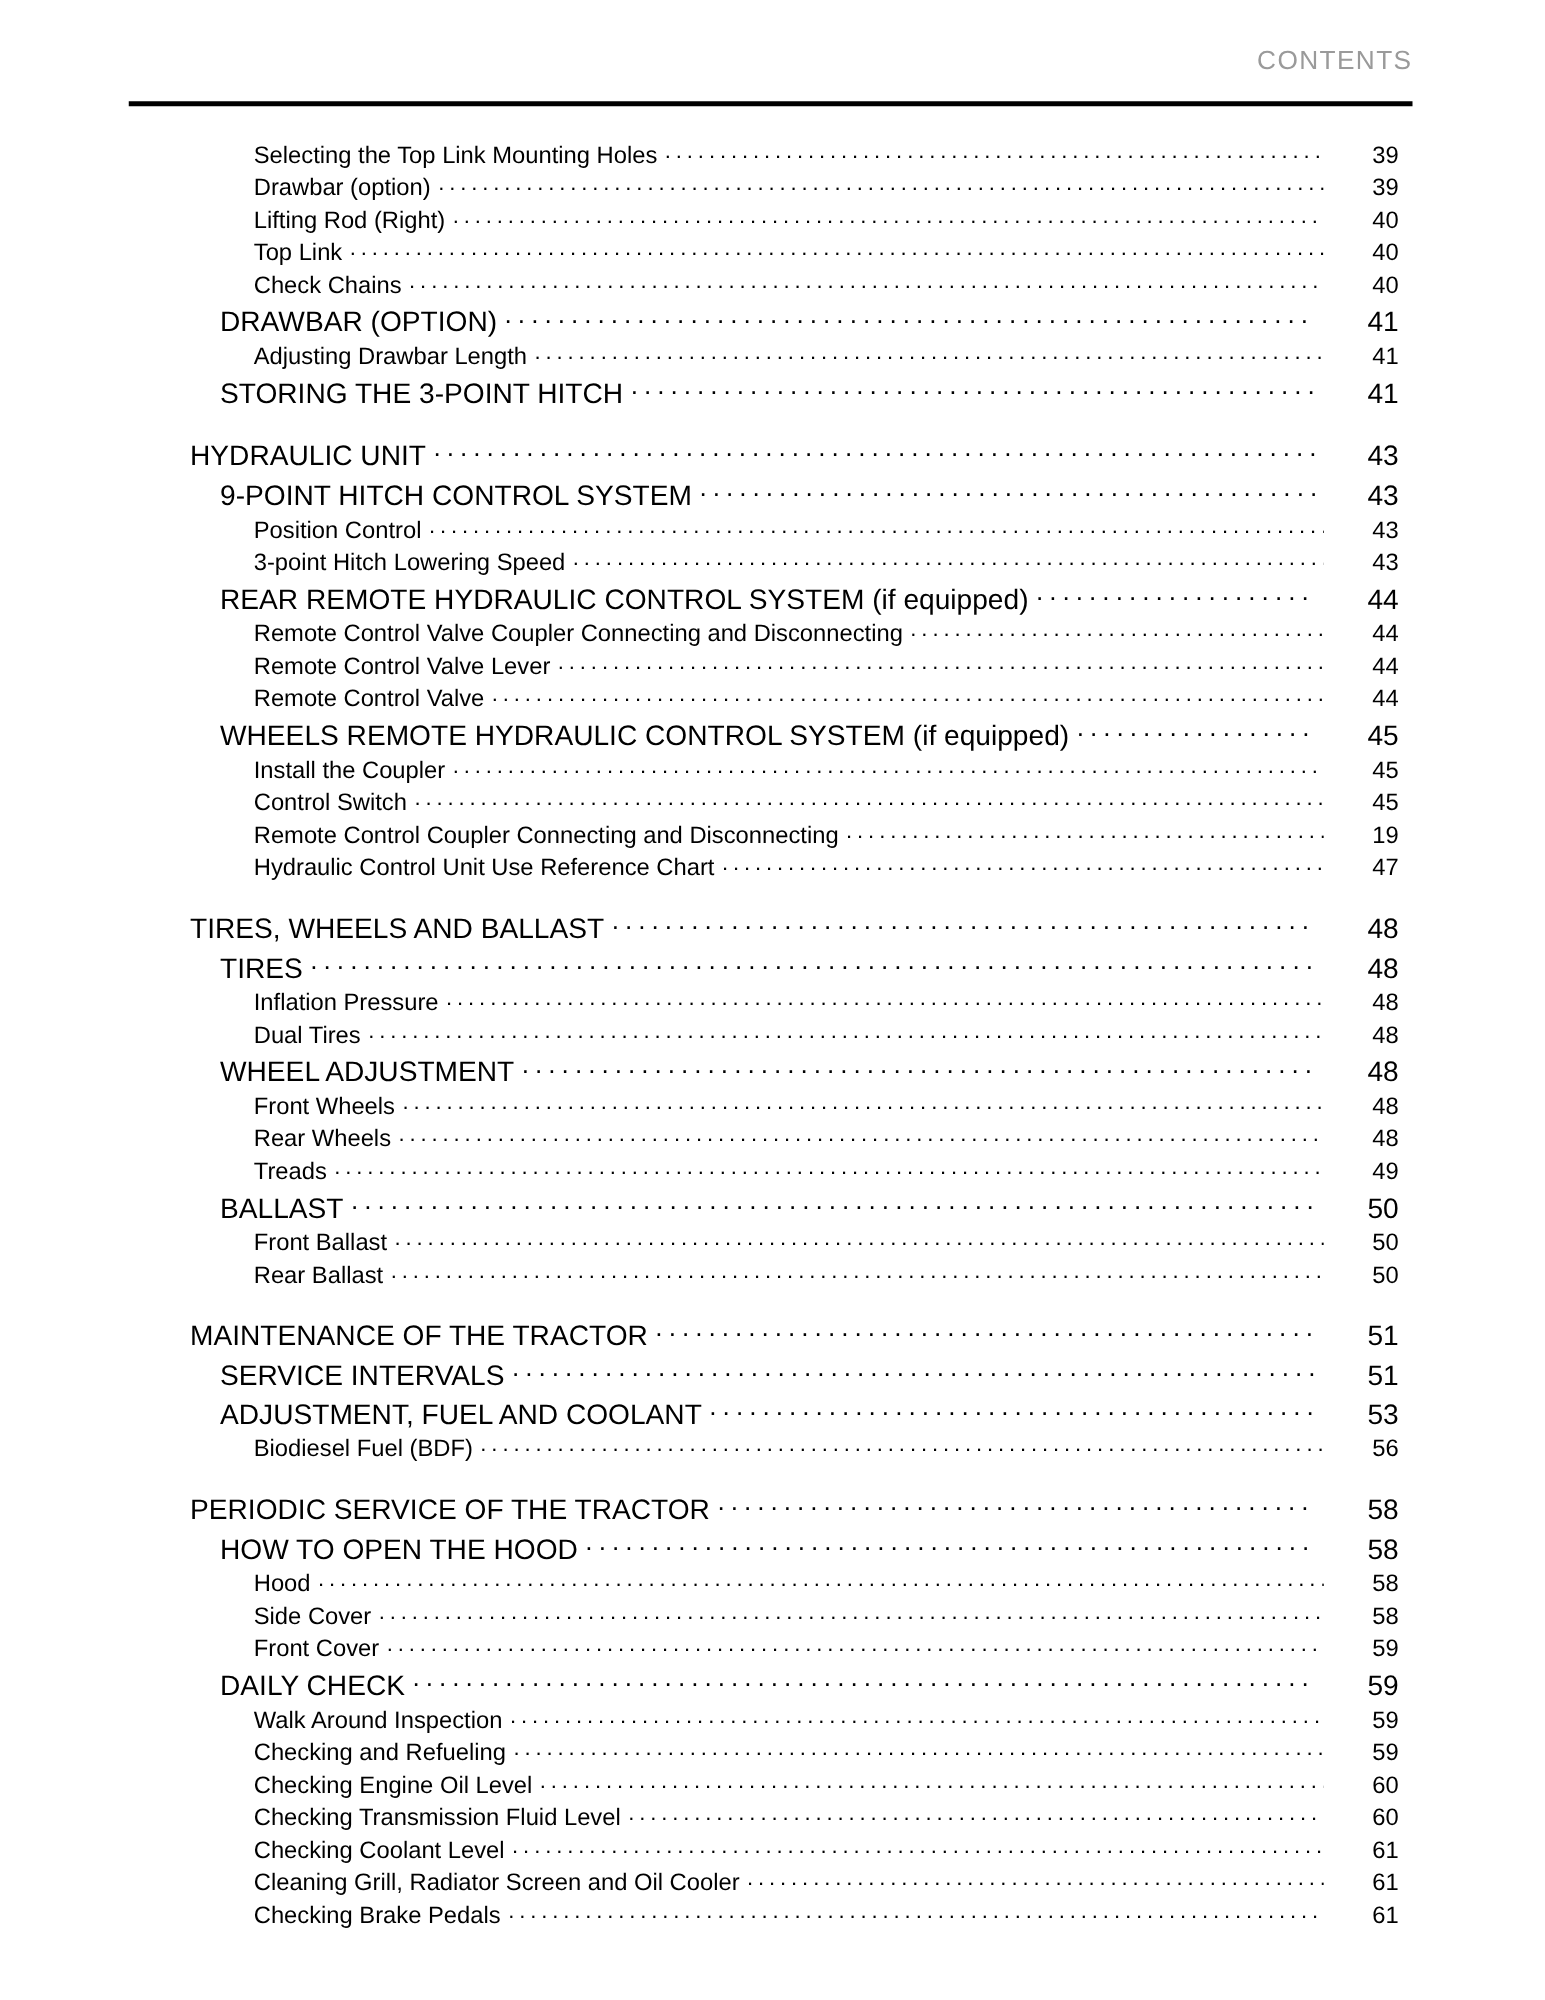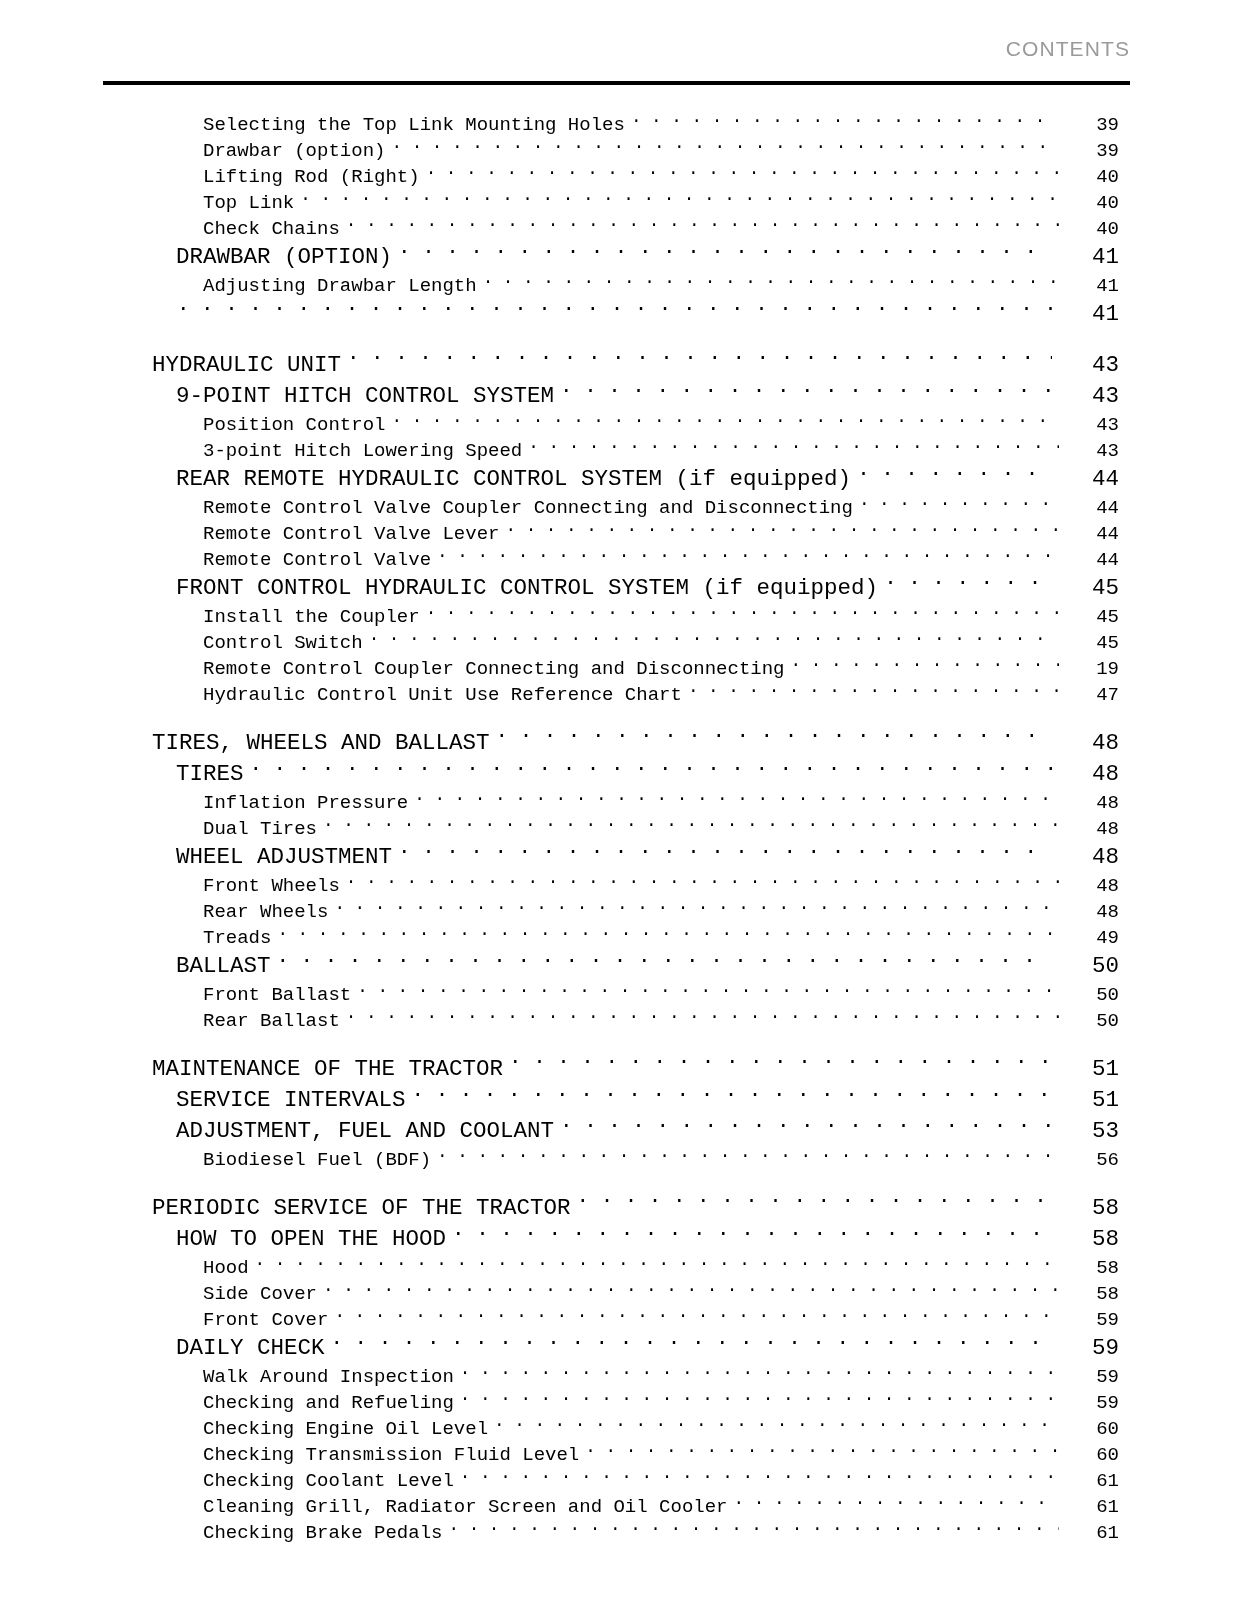--- a/index.html
+++ b/index.html
@@ -56,26 +56,25 @@
 
   .toc-group {
     margin-bottom: 0;
   }
   .toc-group + .toc-group {
     margin-top: 14px;
   }
 
   .toc-row {
     display: flex;
-    align-items: flex-start;
+    align-items: center;
     width: 100%;
     box-sizing: border-box;
     padding-right: 180px;
     white-space: nowrap;
-    font-family: Liberation Mono, monospace;
   }
 
   .toc-label {
     flex: 0 0 auto;
     padding-right: 5px;
   }
 
   .toc-leader {
     flex: 1 1 auto;
     overflow: hidden;
@@ -156,20 +155,21 @@
           <span class="toc-label">DRAWBAR (OPTION)</span>
           <span class="toc-leader"></span>
           <span class="toc-page">41</span>
         </div>
         <div class="toc-row level-3">
           <span class="toc-label">Adjusting Drawbar Length</span>
           <span class="toc-leader"></span>
           <span class="toc-page">41</span>
         </div>
         <div class="toc-row level-2">
+          <span class="toc-label">STORING THE 3-POINT HITCH</span>
           <span class="toc-leader"></span>
           <span class="toc-page">41</span>
         </div>
       </div>
       <div class="toc-group">
         <div class="toc-row level-1">
           <span class="toc-label">HYDRAULIC UNIT</span>
           <span class="toc-leader"></span>
           <span class="toc-page">43</span>
         </div>
@@ -202,21 +202,21 @@
           <span class="toc-label">Remote Control Valve Lever</span>
           <span class="toc-leader"></span>
           <span class="toc-page">44</span>
         </div>
         <div class="toc-row level-3">
           <span class="toc-label">Remote Control Valve</span>
           <span class="toc-leader"></span>
           <span class="toc-page">44</span>
         </div>
         <div class="toc-row level-2">
-          <span class="toc-label">FRONT CONTROL HYDRAULIC CONTROL SYSTEM (if equipped)</span>
+          <span class="toc-label">WHEELS REMOTE HYDRAULIC CONTROL SYSTEM (if equipped)</span>
           <span class="toc-leader"></span>
           <span class="toc-page">45</span>
         </div>
         <div class="toc-row level-3">
           <span class="toc-label">Install the Coupler</span>
           <span class="toc-leader"></span>
           <span class="toc-page">45</span>
         </div>
         <div class="toc-row level-3">
           <span class="toc-label">Control Switch</span>

